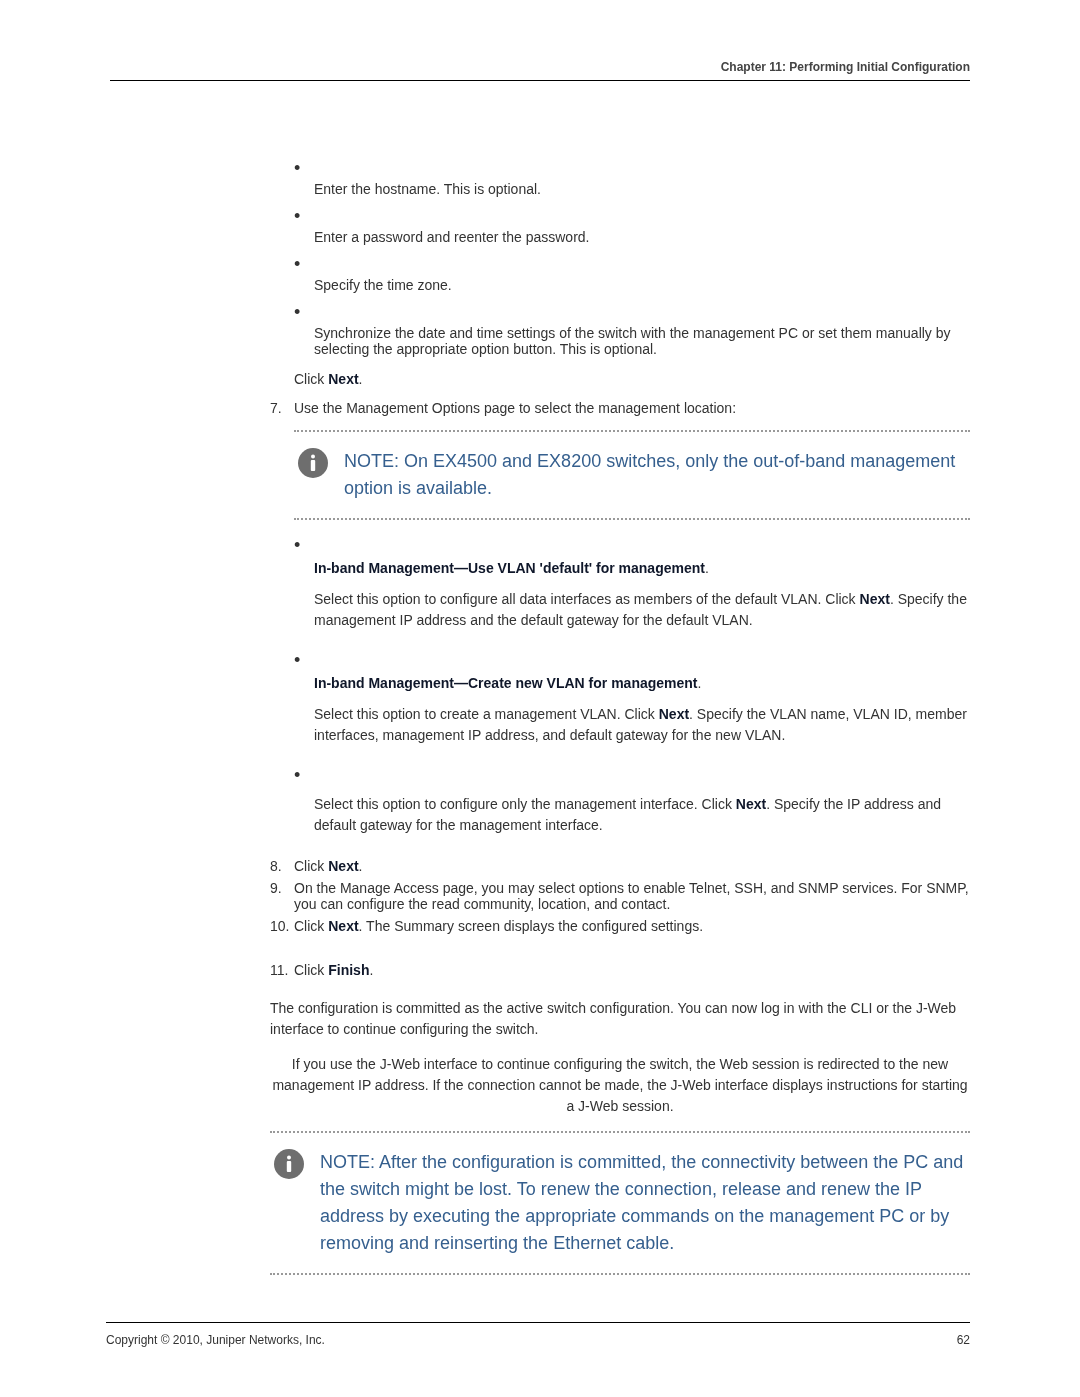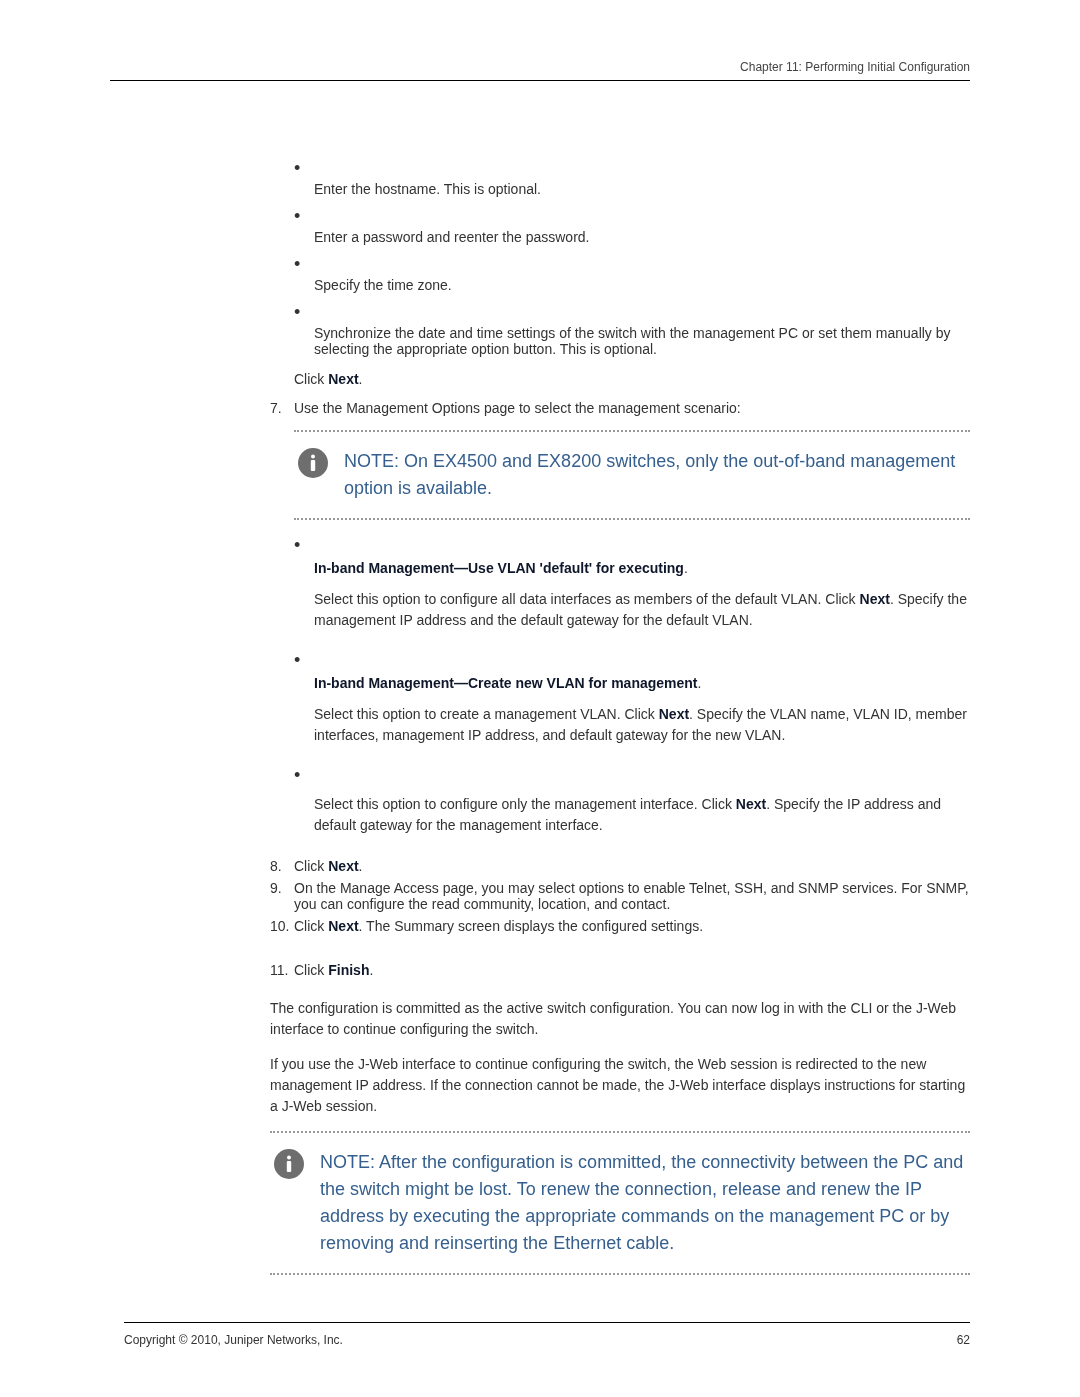--- a/index.html
+++ b/index.html
@@ -17,20 +17,21 @@
     box-sizing: border-box;
     padding: 60px 110px 50px 110px;
   }
   .chapter-header {
     text-align: right;
     font-size: 12px;
     color: #444;
     padding-bottom: 6px;
     border-bottom: 1px solid #000;
     margin-bottom: 80px;
+    font-weight: bold;
   }
   .content {
     margin-left: 160px;
   }
   .numbered-item {
     display: flex;
     margin-top: 6px;
     margin-bottom: 6px;
   }
   .num {
@@ -100,21 +101,21 @@
   .bold {
     font-weight: bold;
     color: #0f172a;
   }
   .sub-para {
     margin-top: 6px;
   }
   .footer {
     position: absolute;
     bottom: 50px;
-    left: 124px;
+    left: 106px;
     right: 110px;
     border-top: 1px solid #000;
     padding-top: 10px;
     font-size: 12px;
     display: flex;
     justify-content: space-between;
   }
 </style>
 </head>
 <body>
@@ -143,39 +144,39 @@
         <div class="bullet-body">Synchronize the date and time settings of the switch with the management PC or set them manually by selecting the appropriate option button. This is optional.</div>
       </div>
     </div>
 
     <p style="margin-left:24px; margin-top:8px;">
       <span>Click </span><span class="bold">Next</span><span>.</span>
     </p>
 
     <div class="numbered-item">
       <div class="num">7.</div>
-      <div class="num-body">Use the Management Options page to select the management scenario:</div>
+      <div class="num-body">Use the Management Options page to select the management location:</div>
     </div>
 
     <div class="note-box">
       <div class="note-icon">
         <svg viewBox="0 0 10 18">
             <circle cx="5" cy="2.5" r="2"></circle>
             <rect x="2.8" y="6" width="4.4" height="11" rx="1"></rect>
           </svg>
       </div>
       <div class="note-text">NOTE:  On EX4500 and EX8200 switches, only the out-of-band management option is available.</div>
     </div>
 
     <div class="bullet-list" style="margin-left:24px;">
 
       <div class="bullet-item">
         <div class="bullet-dot">•</div>
         <div class="bullet-body">
-          <p><span class="bold">In-band Management—Use VLAN 'default' for executing</span>.</p>
+          <p><span class="bold">In-band Management—Use VLAN 'default' for management</span>.</p>
           <p class="sub-para">
             <span>Select this option to configure all data interfaces as members of the default VLAN. Click </span><span class="bold">Next</span><span>. Specify the management IP address and the default gateway for the default VLAN.</span>
           </p>
         </div>
       </div>
 
       <div class="bullet-item">
         <div class="bullet-dot">•</div>
         <div class="bullet-body">
           <p><span class="bold">In-band Management—Create new VLAN for management</span>.</p>
@@ -215,21 +216,21 @@
     </div>
 
     <div class="numbered-item" style="margin-bottom:20px;margin-top:28px;">
       <div class="num">11.</div>
       <div class="num-body">
         <span>Click </span><span class="bold">Finish</span><span>.</span>
       </div>
     </div>
 
     <p>The configuration is committed as the active switch configuration. You can now log in with the CLI or the J-Web interface to continue configuring the switch.</p>
-    <p style="margin-top:14px;">If you use the J-Web interface to continue configuring the switch, the Web session is redirected to the new management IP address. If the connection cannot be made, the J-Web interface displays instructions for starting a J-Web session.</p>
+    <p style="margin-top:14px;text-align:center;">If you use the J-Web interface to continue configuring the switch, the Web session is redirected to the new management IP address. If the connection cannot be made, the J-Web interface displays instructions for starting a J-Web session.</p>
 
     <div class="note-box fullwidth">
       <div class="note-icon">
         <svg viewBox="0 0 10 18">
             <circle cx="5" cy="2.5" r="2"></circle>
             <rect x="2.8" y="6" width="4.4" height="11" rx="1"></rect>
           </svg>
       </div>
       <div class="note-text">NOTE:  After the configuration is committed, the connectivity between the PC and the switch might be lost. To renew the connection, release and renew the IP address by executing the appropriate commands on the management PC or by removing and reinserting the Ethernet cable.</div>
     </div>

